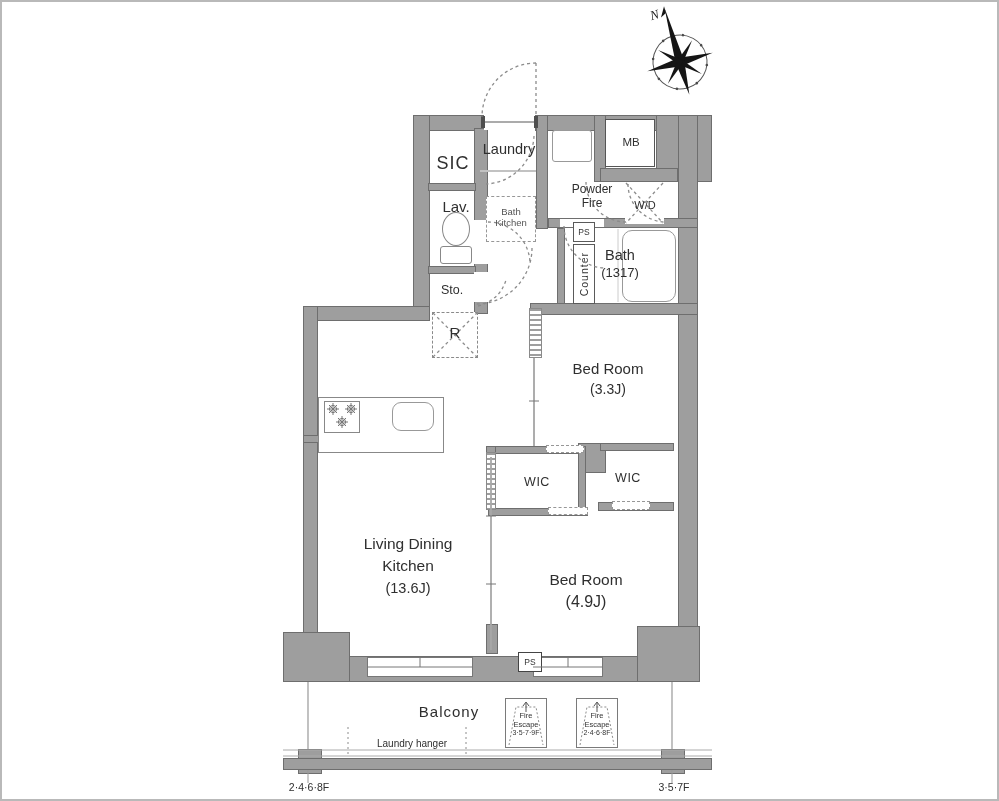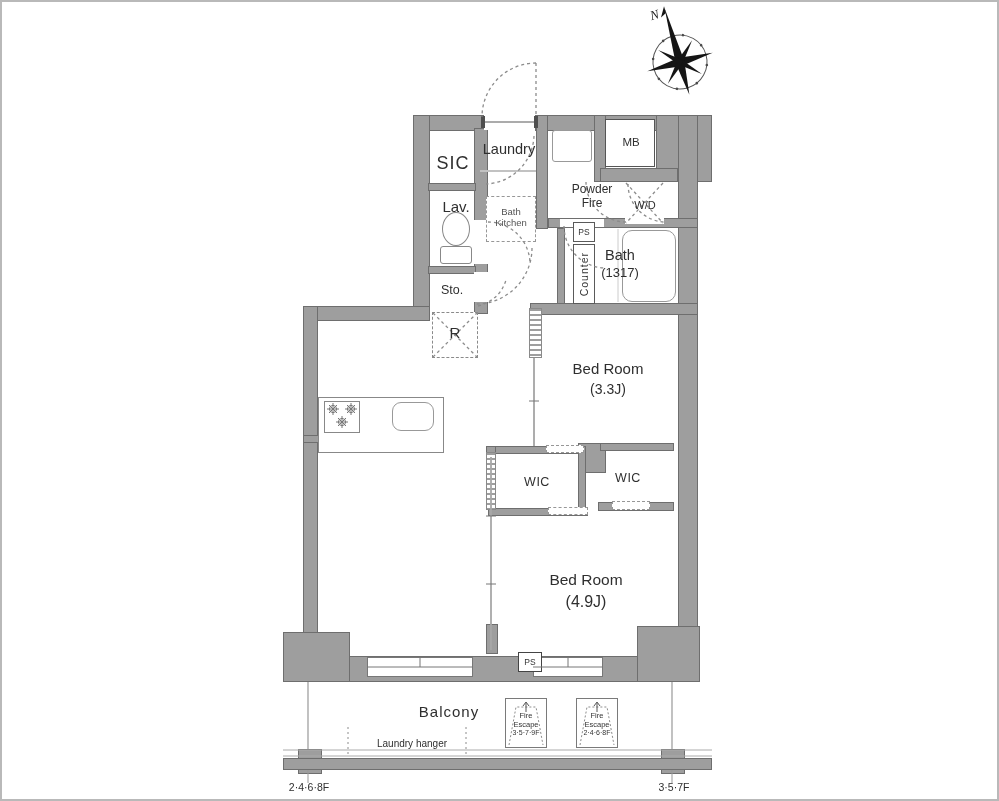--- a/index.html
+++ b/index.html
@@ -202,20 +202,25 @@
   <div class="lbl" style="left:645px;top:199px;font-size:11px">W/D</div>
   <div class="lbl" style="left:631px;top:136px;font-size:11.5px">MB</div>
   <div class="lbl" style="left:620px;top:247px;font-size:14.5px">Bath</div>
   <div class="lbl" style="left:620px;top:266px;font-size:13px">(1317)</div>
   <div class="lbl" style="left:452px;top:283px;font-size:12.5px">Sto.</div>
   <div class="lbl" style="left:455px;top:324px;font-size:15px">R</div>
   <div class="lbl" style="left:608px;top:360px;font-size:15px">Bed Room</div>
   <div class="lbl" style="left:608px;top:381px;font-size:14px">(3.3J)</div>
   <div class="lbl" style="left:537px;top:475px;font-size:12.5px;letter-spacing:0.5px">WIC</div>
   <div class="lbl" style="left:628px;top:471px;font-size:12.5px;letter-spacing:0.5px">WIC</div>
+  <div class="lbl" style="left:408px;top:533px;font-size:15.5px;line-height:22px">
+    <span style="display:block">Living Dining</span>
+    <span style="display:block">Kitchen</span>
+    <span style="display:block;font-size:14.5px">(13.6J)</span>
+  </div>
   <div class="lbl" style="left:586px;top:571px;font-size:15.5px">Bed Room</div>
   <div class="lbl" style="left:586px;top:593px;font-size:16px">(4.9J)</div>
   <div class="lbl" style="left:449px;top:703px;font-size:15px;letter-spacing:1px">Balcony</div>
   <div class="lbl" style="left:412px;top:738px;font-size:10px">Laundry hanger</div>
   <div class="lbl" style="left:309px;top:781px;font-size:10.5px">2·4·6·8F</div>
   <div class="lbl" style="left:674px;top:781px;font-size:10.5px">3·5·7F</div>
 
 </div>
 
 </body></html>

